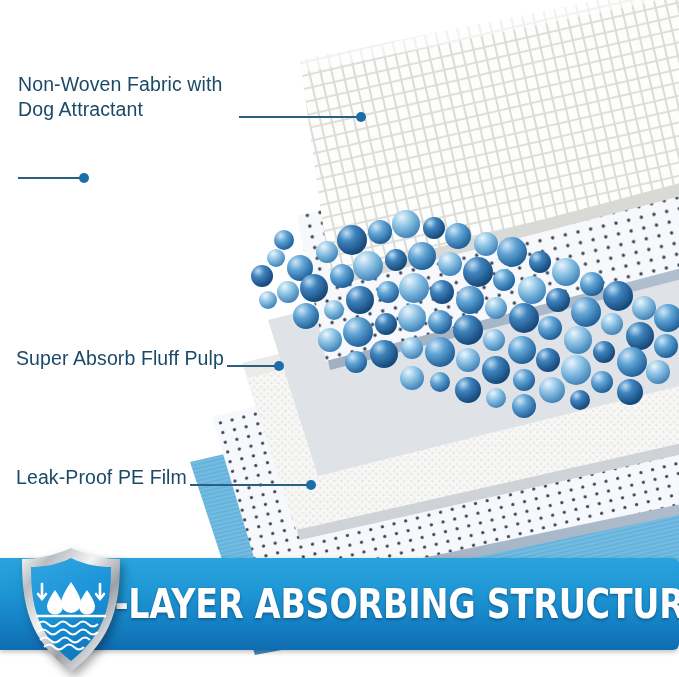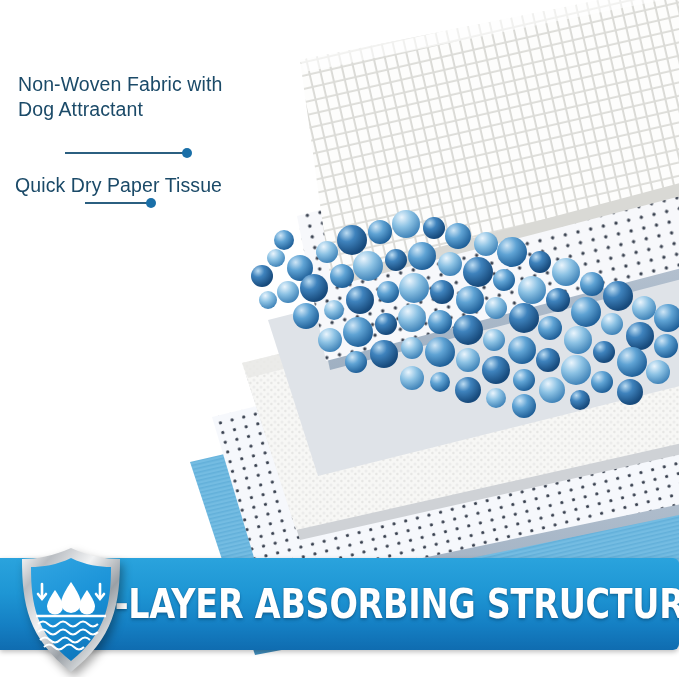--- a/index.html
+++ b/index.html
@@ -5,21 +5,21 @@
   html,body{margin:0;padding:0;background:#fff;}
   body{width:679px;height:677px;overflow:hidden;
        font-family:"Liberation Sans","DejaVu Sans",sans-serif;}
 
   #stage{position:relative;width:679px;height:677px;background:#ffffff;overflow:hidden;}
 
   
   #art{position:absolute;left:0;top:0;width:679px;height:677px;}
 
   
-  .callout{position:absolute;display:flex;align-items:center;flex-direction:column;}
+  .callout{position:absolute;display:flex;align-items:flex-end;}
   .callout .txt{color:#1b4a68;font-size:19.5px;line-height:25px;
                 letter-spacing:.1px;white-space:pre-line;text-align:left;}
   .callout .lead{height:2px;background:#2b5f80;margin-left:3px;}
   .callout .dot{width:10px;height:10px;border-radius:50%;background:#1a6fa8;
                 margin-left:-1px;flex:0 0 auto;}
 
   .c1{left:18px;top:72px;}
   .c1 .txt{width:236px;}
   .c2{left:15px;top:173px;}
   .c3{left:16px;top:248px;}
@@ -214,30 +214,43 @@
   <div class="callout c1">
     <div class="txt">Non-Woven Fabric with
 Dog Attractant</div>
     <div class="lead-wrap" style="margin-top:26px;margin-left:-18px;">
       <div class="lead" style="width:118px;"></div>
       <div class="dot"></div>
     </div>
   </div>
 
   <div class="callout c2">
-    <div class="txt">Quick Dry Paper Tissue</div>
     <div class="lead-wrap">
       <div class="lead" style="width:62px;"></div>
       <div class="dot"></div>
     </div>
   </div>
 
 
-
-
+  <div class="callout c4">
+    <div class="txt">Super Absorb Fluff Pulp</div>
+    <div class="lead-wrap">
+      <div class="lead" style="width:48px;"></div>
+      <div class="dot"></div>
+    </div>
+  </div>
+
+
+  <div class="callout c6">
+    <div class="txt">Leak-Proof PE Film</div>
+    <div class="lead-wrap">
+      <div class="lead" style="width:117px;"></div>
+      <div class="dot"></div>
+    </div>
+  </div>
 
   <div id="banner"></div>
   <div id="banner-title">6-LAYER ABSORBING STRUCTURE</div>
 
   <svg id="shield" viewBox="0 0 114 128">
     <defs>
       <linearGradient id="chrome" x1="0" y1="0" x2="1" y2="1">
         <stop offset="0" stop-color="#ffffff"></stop>
         <stop offset="18%" stop-color="#b9bdc2"></stop>
         <stop offset="40%" stop-color="#f2f3f4"></stop>

